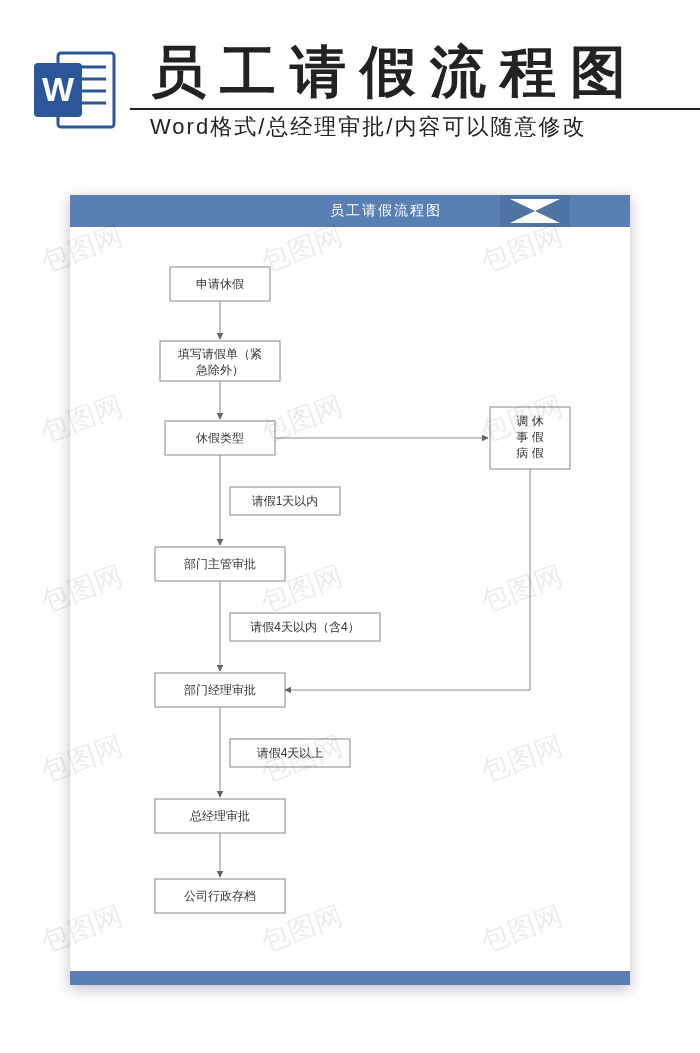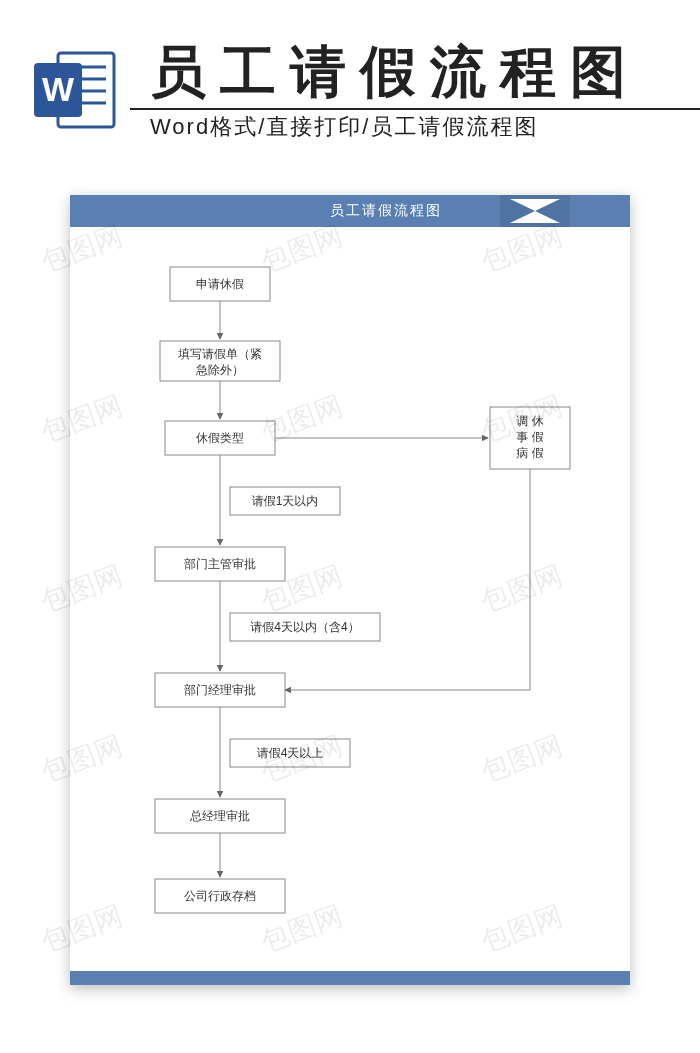--- a/index.html
+++ b/index.html
@@ -52,21 +52,21 @@
         <line x1="36" y1="22" x2="76" y2="22" stroke="#2b579a" stroke-width="3"></line>
         <line x1="36" y1="34" x2="76" y2="34" stroke="#2b579a" stroke-width="3"></line>
         <line x1="36" y1="46" x2="76" y2="46" stroke="#2b579a" stroke-width="3"></line>
         <line x1="36" y1="58" x2="76" y2="58" stroke="#2b579a" stroke-width="3"></line>
         <rect x="4" y="18" width="48" height="54" rx="4" fill="#2b579a"></rect>
         <text x="28" y="56" text-anchor="middle" font-size="34" font-weight="700" fill="#fff" font-family="Arial">W</text>
       </svg>
     </div>
     <div class="title-cn">员工请假流程图</div>
     <div class="divider"></div>
-    <div class="subtitle-cn">Word格式/直接打印/员工请假流程图</div>
+    <div class="subtitle-cn">Word格式/总经理审批/内容可以随意修改</div>
   </div>
 
   <div class="doc">
     <div class="doc-top">
       <span class="doc-top-title">员工请假流程图</span>
       <div class="hourglass">
         <svg width="70" height="32" viewBox="0 0 70 32">
           <rect x="0" y="0" width="70" height="32" fill="#4f73a3"></rect>
           <polygon points="10,4 60,4 35,16" fill="#fff"></polygon>
           <polygon points="10,28 60,28 35,16" fill="#fff"></polygon>

